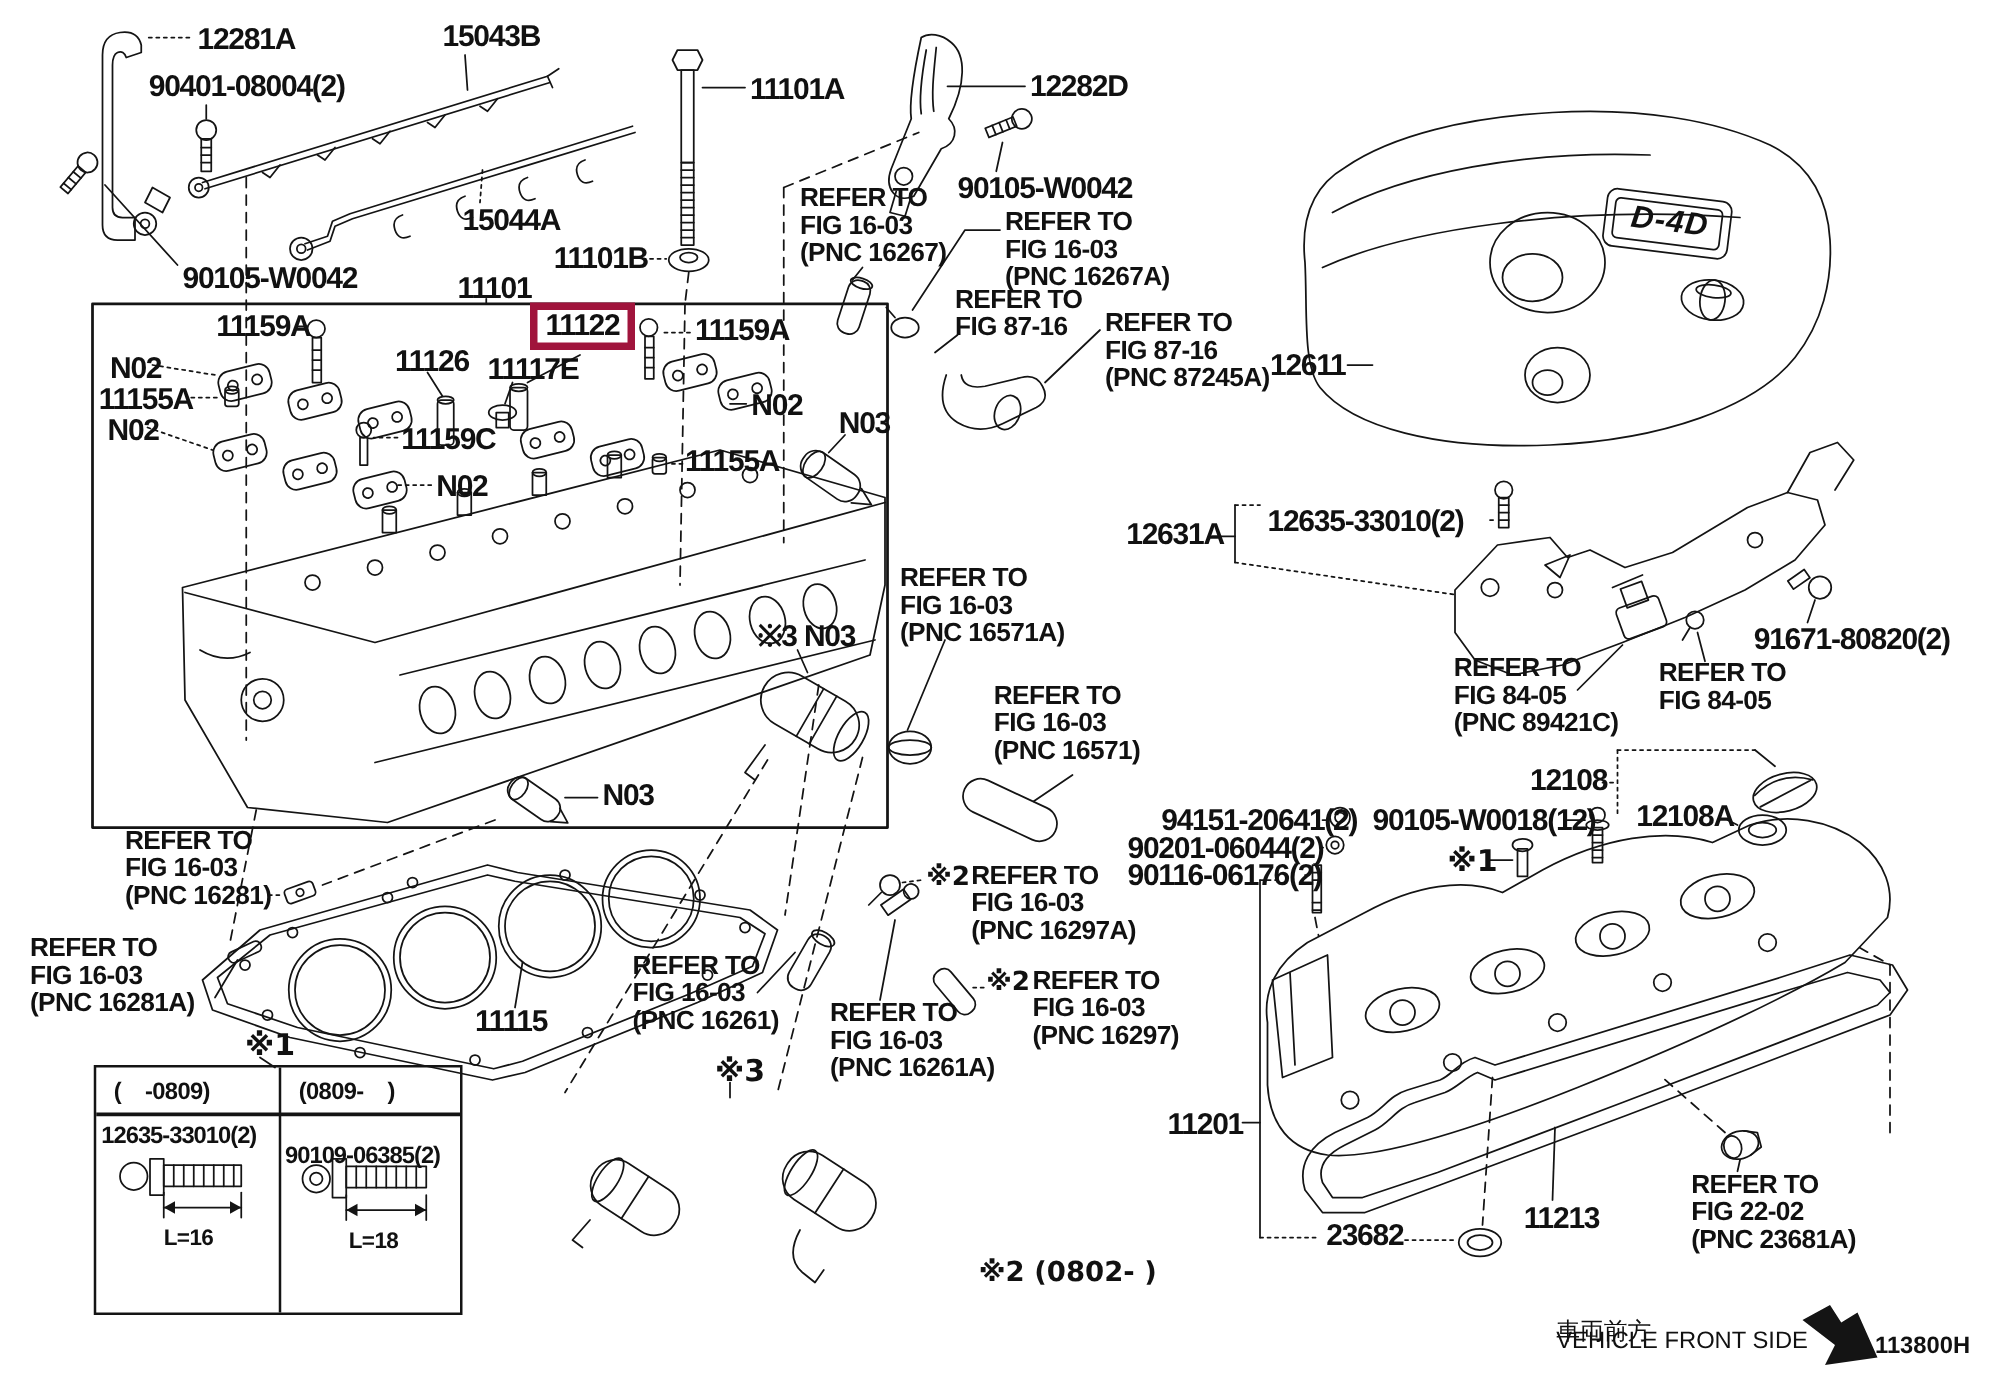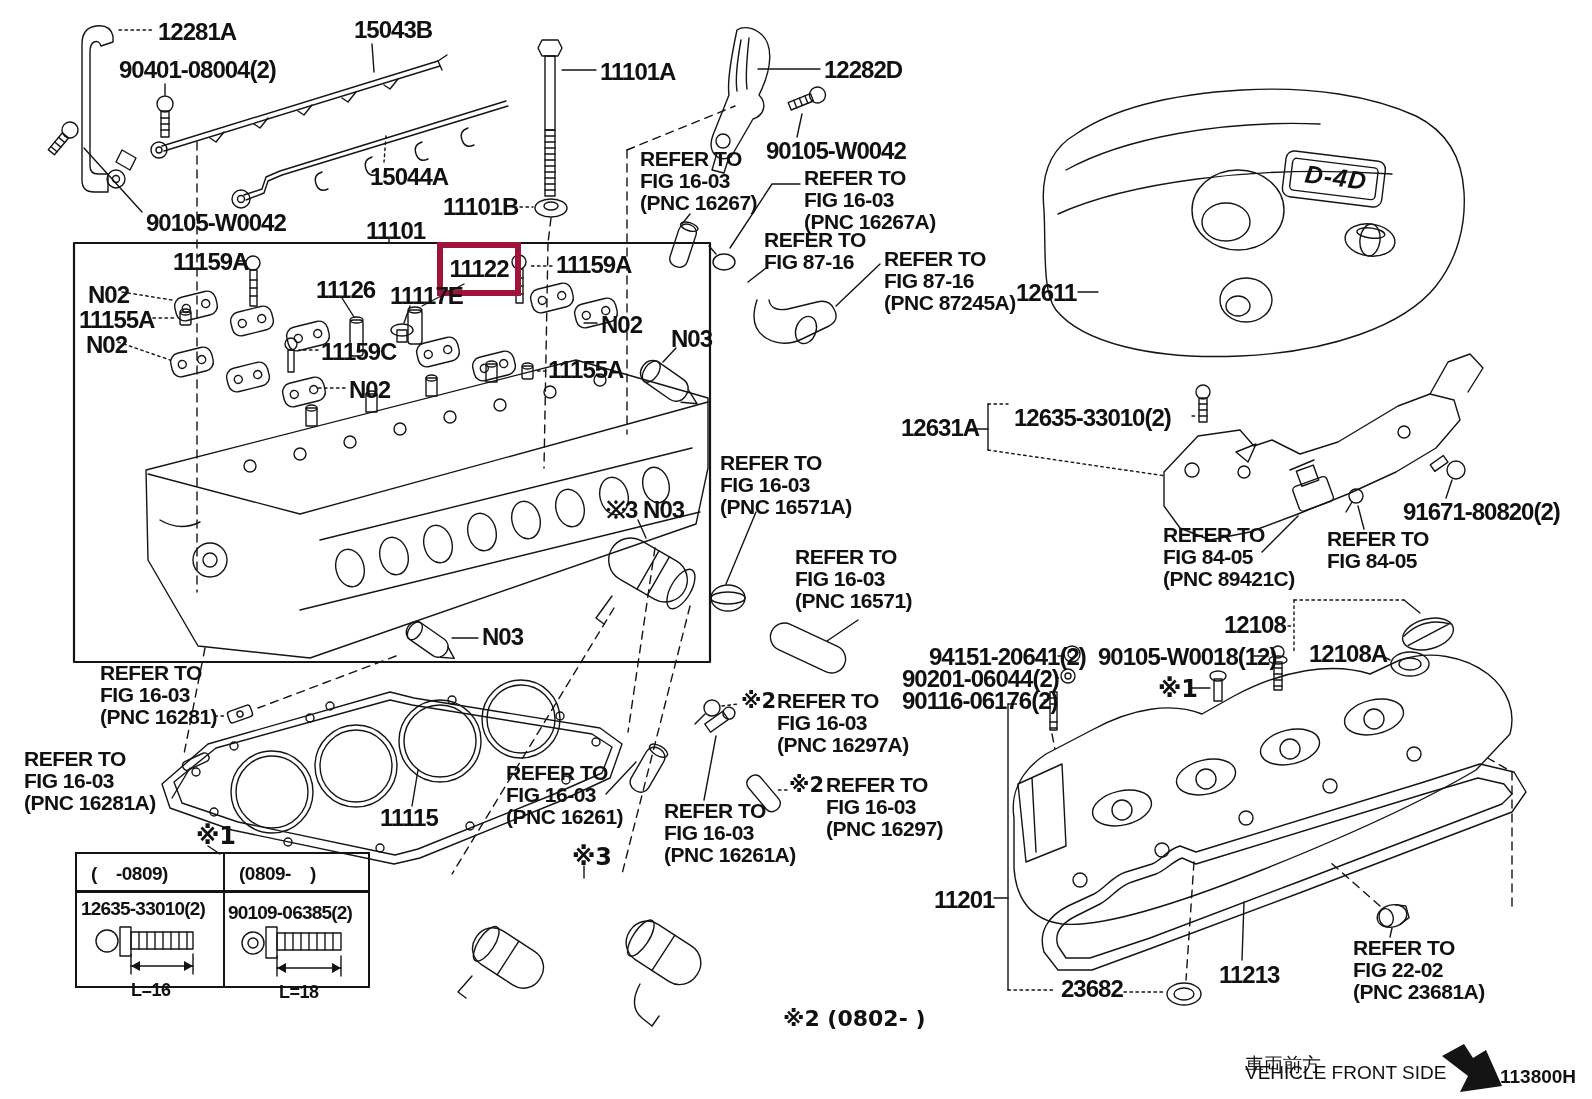--- a/index.html
+++ b/index.html
@@ -9,22 +9,22 @@
   svg line,svg path,svg rect,svg circle,svg ellipse,svg polygon,svg polyline{
         stroke:#141414;stroke-width:1.4;fill:none;stroke-linecap:round;stroke-linejoin:round;}
   .dsh{stroke-dasharray:8 6;}
   .dot{stroke-dasharray:2.5 3.5;}
   .wf{fill:#ffffff;}
   .blk{fill:#141414;stroke:none;}
   .thick{stroke-width:2.2;}
   .pl{position:absolute;font-weight:700;font-size:24px;line-height:1;letter-spacing:-1px;white-space:nowrap;}
   .rf{position:absolute;font-weight:700;font-size:21px;line-height:22px;letter-spacing:-0.5px;white-space:pre-line;}
   .mk{position:absolute;font-weight:700;font-size:21px;line-height:1;white-space:nowrap;font-family:"DejaVu Sans","Liberation Sans",sans-serif;}
-  .hlbox{position:absolute;left:424px;top:242px;width:84px;height:54px;border:6px solid #a0143c;
-         display:flex;align-items:center;justify-content:center;box-sizing:border-box;margin-left:13px;}
+  .hlbox{position:absolute;left:424px;top:242px;width:84px;height:38px;border:6px solid #a0143c;
+         display:flex;align-items:center;justify-content:center;box-sizing:border-box;}
   .hlbox span{font-weight:700;font-size:24px;letter-spacing:-1px;}
   .tbl{position:absolute;border:2px solid #141414;box-sizing:border-box;}
   .tbl .vdiv{position:absolute;top:0;bottom:0;width:2px;background:#141414;}
   .tbl .hsep{position:absolute;left:0;right:0;height:3px;background:#141414;}
   .thead{position:absolute;font-weight:700;font-size:19px;white-space:pre;letter-spacing:-0.5px;}
   .tpart{position:absolute;font-weight:700;font-size:19px;letter-spacing:-0.8px;white-space:nowrap;}
   .tdim{position:absolute;font-weight:700;font-size:18px;letter-spacing:-0.5px;}
   .note{position:absolute;font-size:17.5px;font-weight:400;white-space:nowrap;}
   .note b{font-weight:700;}
   .ftr{position:absolute;font-size:19px;font-weight:400;white-space:nowrap;}
@@ -647,27 +647,27 @@
 <div class="rf" style="left:826px;top:774px">REFER TO
 FIG 16-03
 (PNC 16297)</div>
 <div class="rf" style="left:1353px;top:937px">REFER TO
 FIG 22-02
 (PNC 23681A)</div>
 <div class="mk" style="left:741px;top:691px">※2</div>
 <div class="mk" style="left:789px;top:775px">※2</div>
 
 <div class="mk" style="left:196px;top:824px;font-size:24px">※1</div>
-<div class="tbl" style="left:75px;top:852px;width:295px;height:136px">
+<div class="tbl" style="left:75px;top:852px;width:295px;height:200px">
   <div class="vdiv" style="left:146px"></div>
   <div class="hsep" style="top:36px"></div>
   <div class="thead" style="left:14px;top:9px">(    -0809)</div>
   <div class="thead" style="left:162px;top:9px">(0809-    )</div>
   <div class="tpart" style="left:4px;top:44px">12635-33010(2)</div>
-  <div class="tpart" style="left:151px;top:48px">90109-06385(2)</div>
+  <div class="tpart" style="left:151px;top:60px">90109-06385(2)</div>
   <div class="tdim" style="left:54px;top:126px">L=16</div>
   <div class="tdim" style="left:202px;top:128px">L=18</div>
 </div>
 
 <div class="mk" style="left:572px;top:845px;font-size:24px">※3</div>
 <div class="mk" style="left:783px;top:1008px;font-size:22px">※2 (0802-    )</div>
 
 
 <div class="ftr kanji" style="left:1245px;top:1036px">車両前方</div>
 <div class="ftr" style="left:1245px;top:1062px">VEHICLE FRONT SIDE</div>

